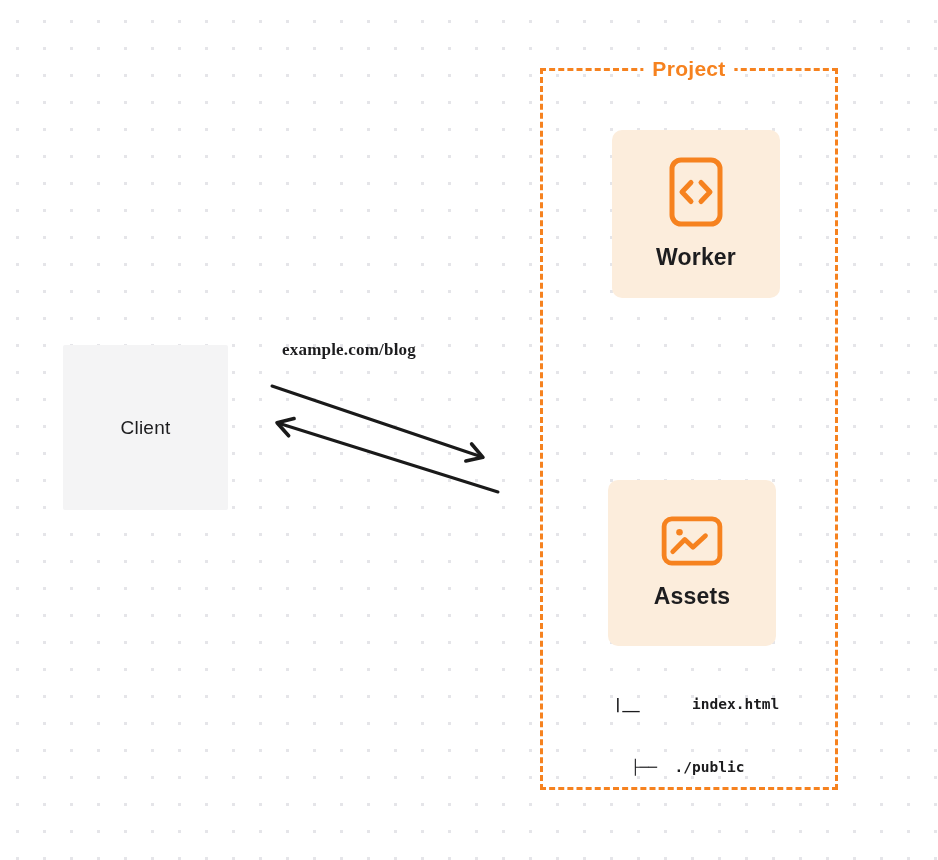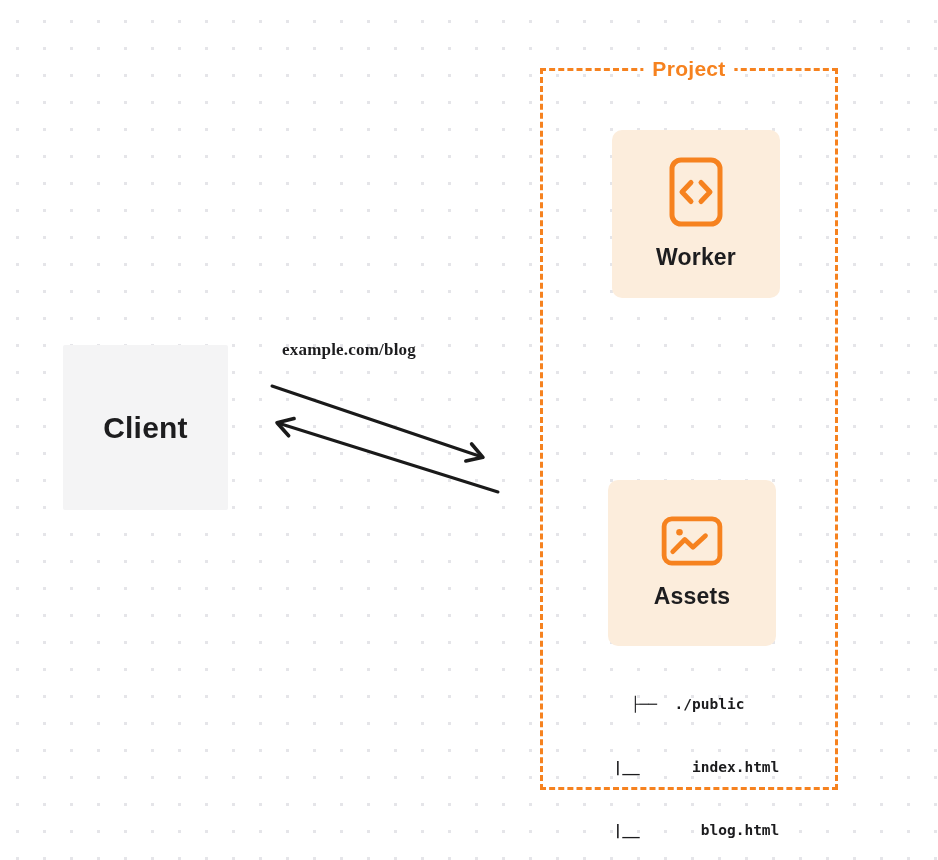--- a/index.html
+++ b/index.html
@@ -22,22 +22,22 @@
   
   .client-box {
     position: absolute;
     left: 63px; top: 345px;
     width: 165px; height: 165px;
     background: #F4F4F5;
     border-radius: 2px;
     display: flex; align-items: center; justify-content: center;
   }
   .client-label {
-    font-size: 30px;
-    font-weight: 700;
+    font-size: 19px;
+    font-weight: 400;
     letter-spacing: 0.2px;
   }
 
   
   .request-label {
     position: absolute;
     left: 282px; top: 340px;
     font-size: 17px;
     font-weight: 700;
     letter-spacing: 0.2px;
@@ -144,20 +144,19 @@
     <div class="card card-assets">
       <svg class="card-icon" width="62" height="50" viewBox="0 0 64 52" aria-hidden="true">
         <rect x="3" y="3" width="58" height="46" rx="8" fill="none" stroke="#F6821F" stroke-width="5"></rect>
         <circle cx="19" cy="17" r="3.4" fill="#F6821F"></circle>
         <path d="M12 37 L24.5 24.5 L33 32.5 L46 20.5" fill="none" stroke="#F6821F" stroke-width="5" stroke-linecap="round" stroke-linejoin="round"></path>
       </svg>
       <span class="card-label">Assets</span>
     </div>
 
     <div class="file-tree">
+      <div>  |__      index.html</div>
       <div>├──  ./public</div>
-      <div>  |__      index.html</div>
-      <div>  |__       blog.html</div>
       
     </div>
   </div>
 
 </div>
 
 </body></html>

